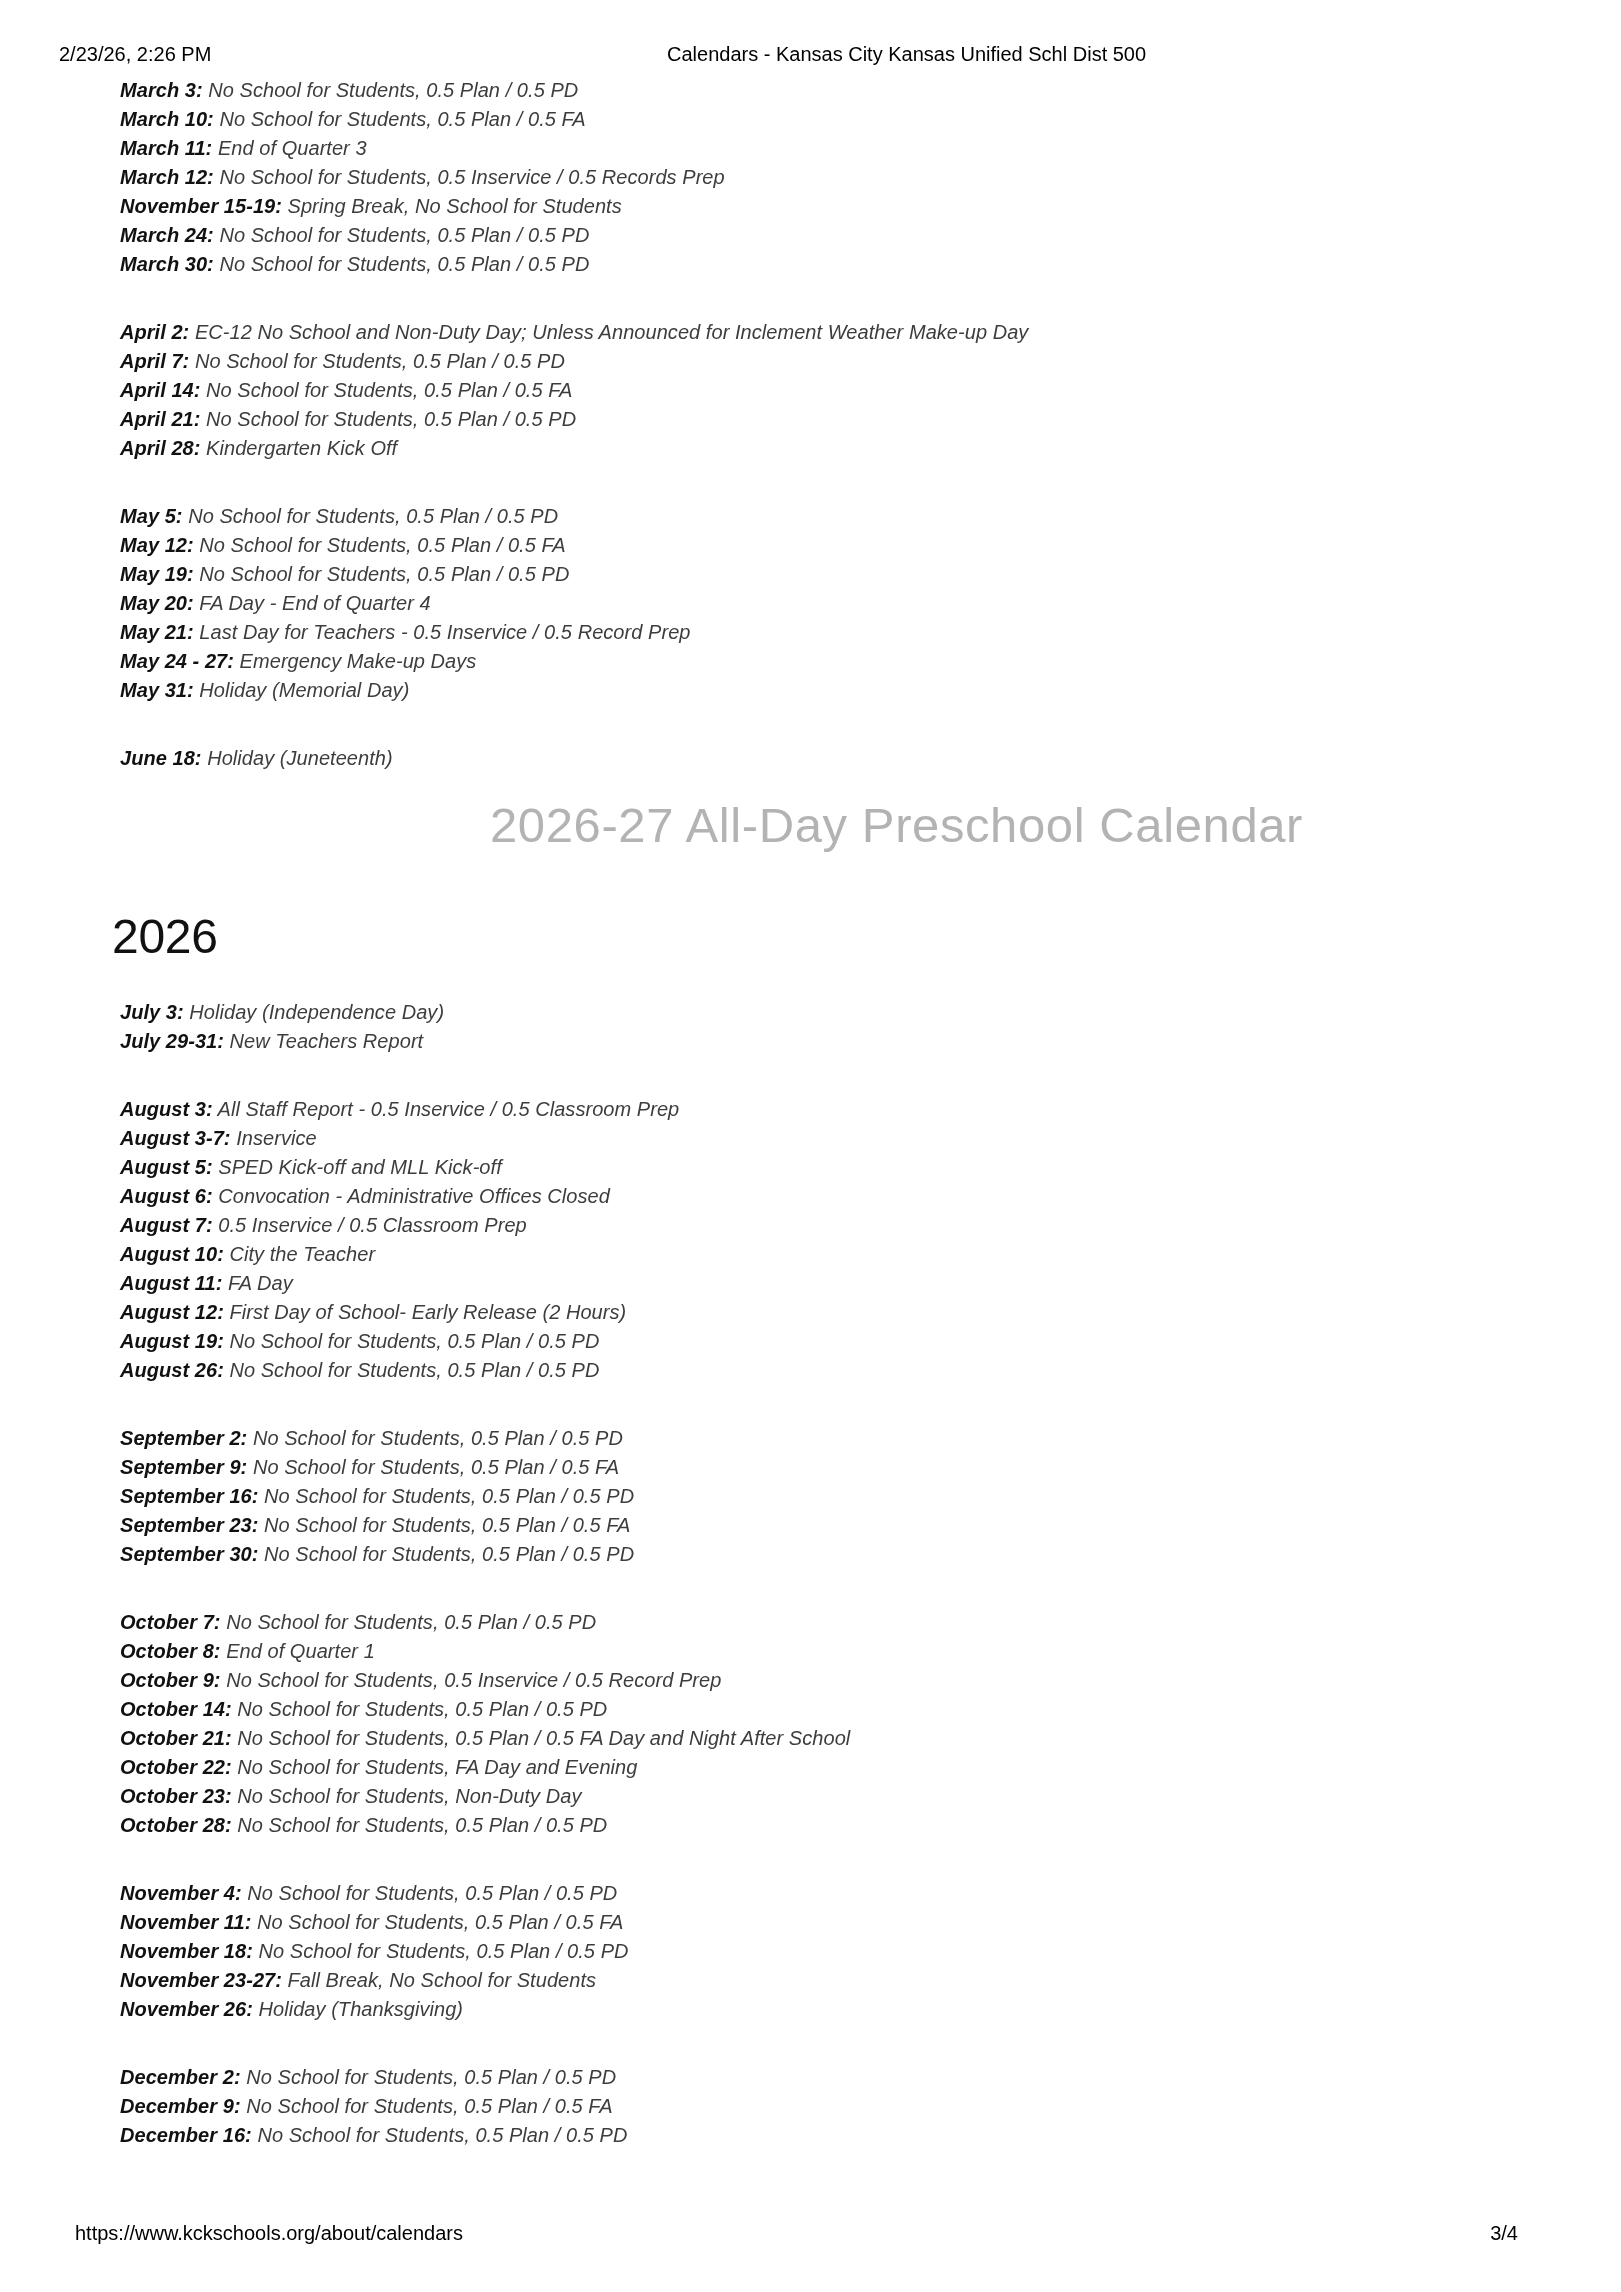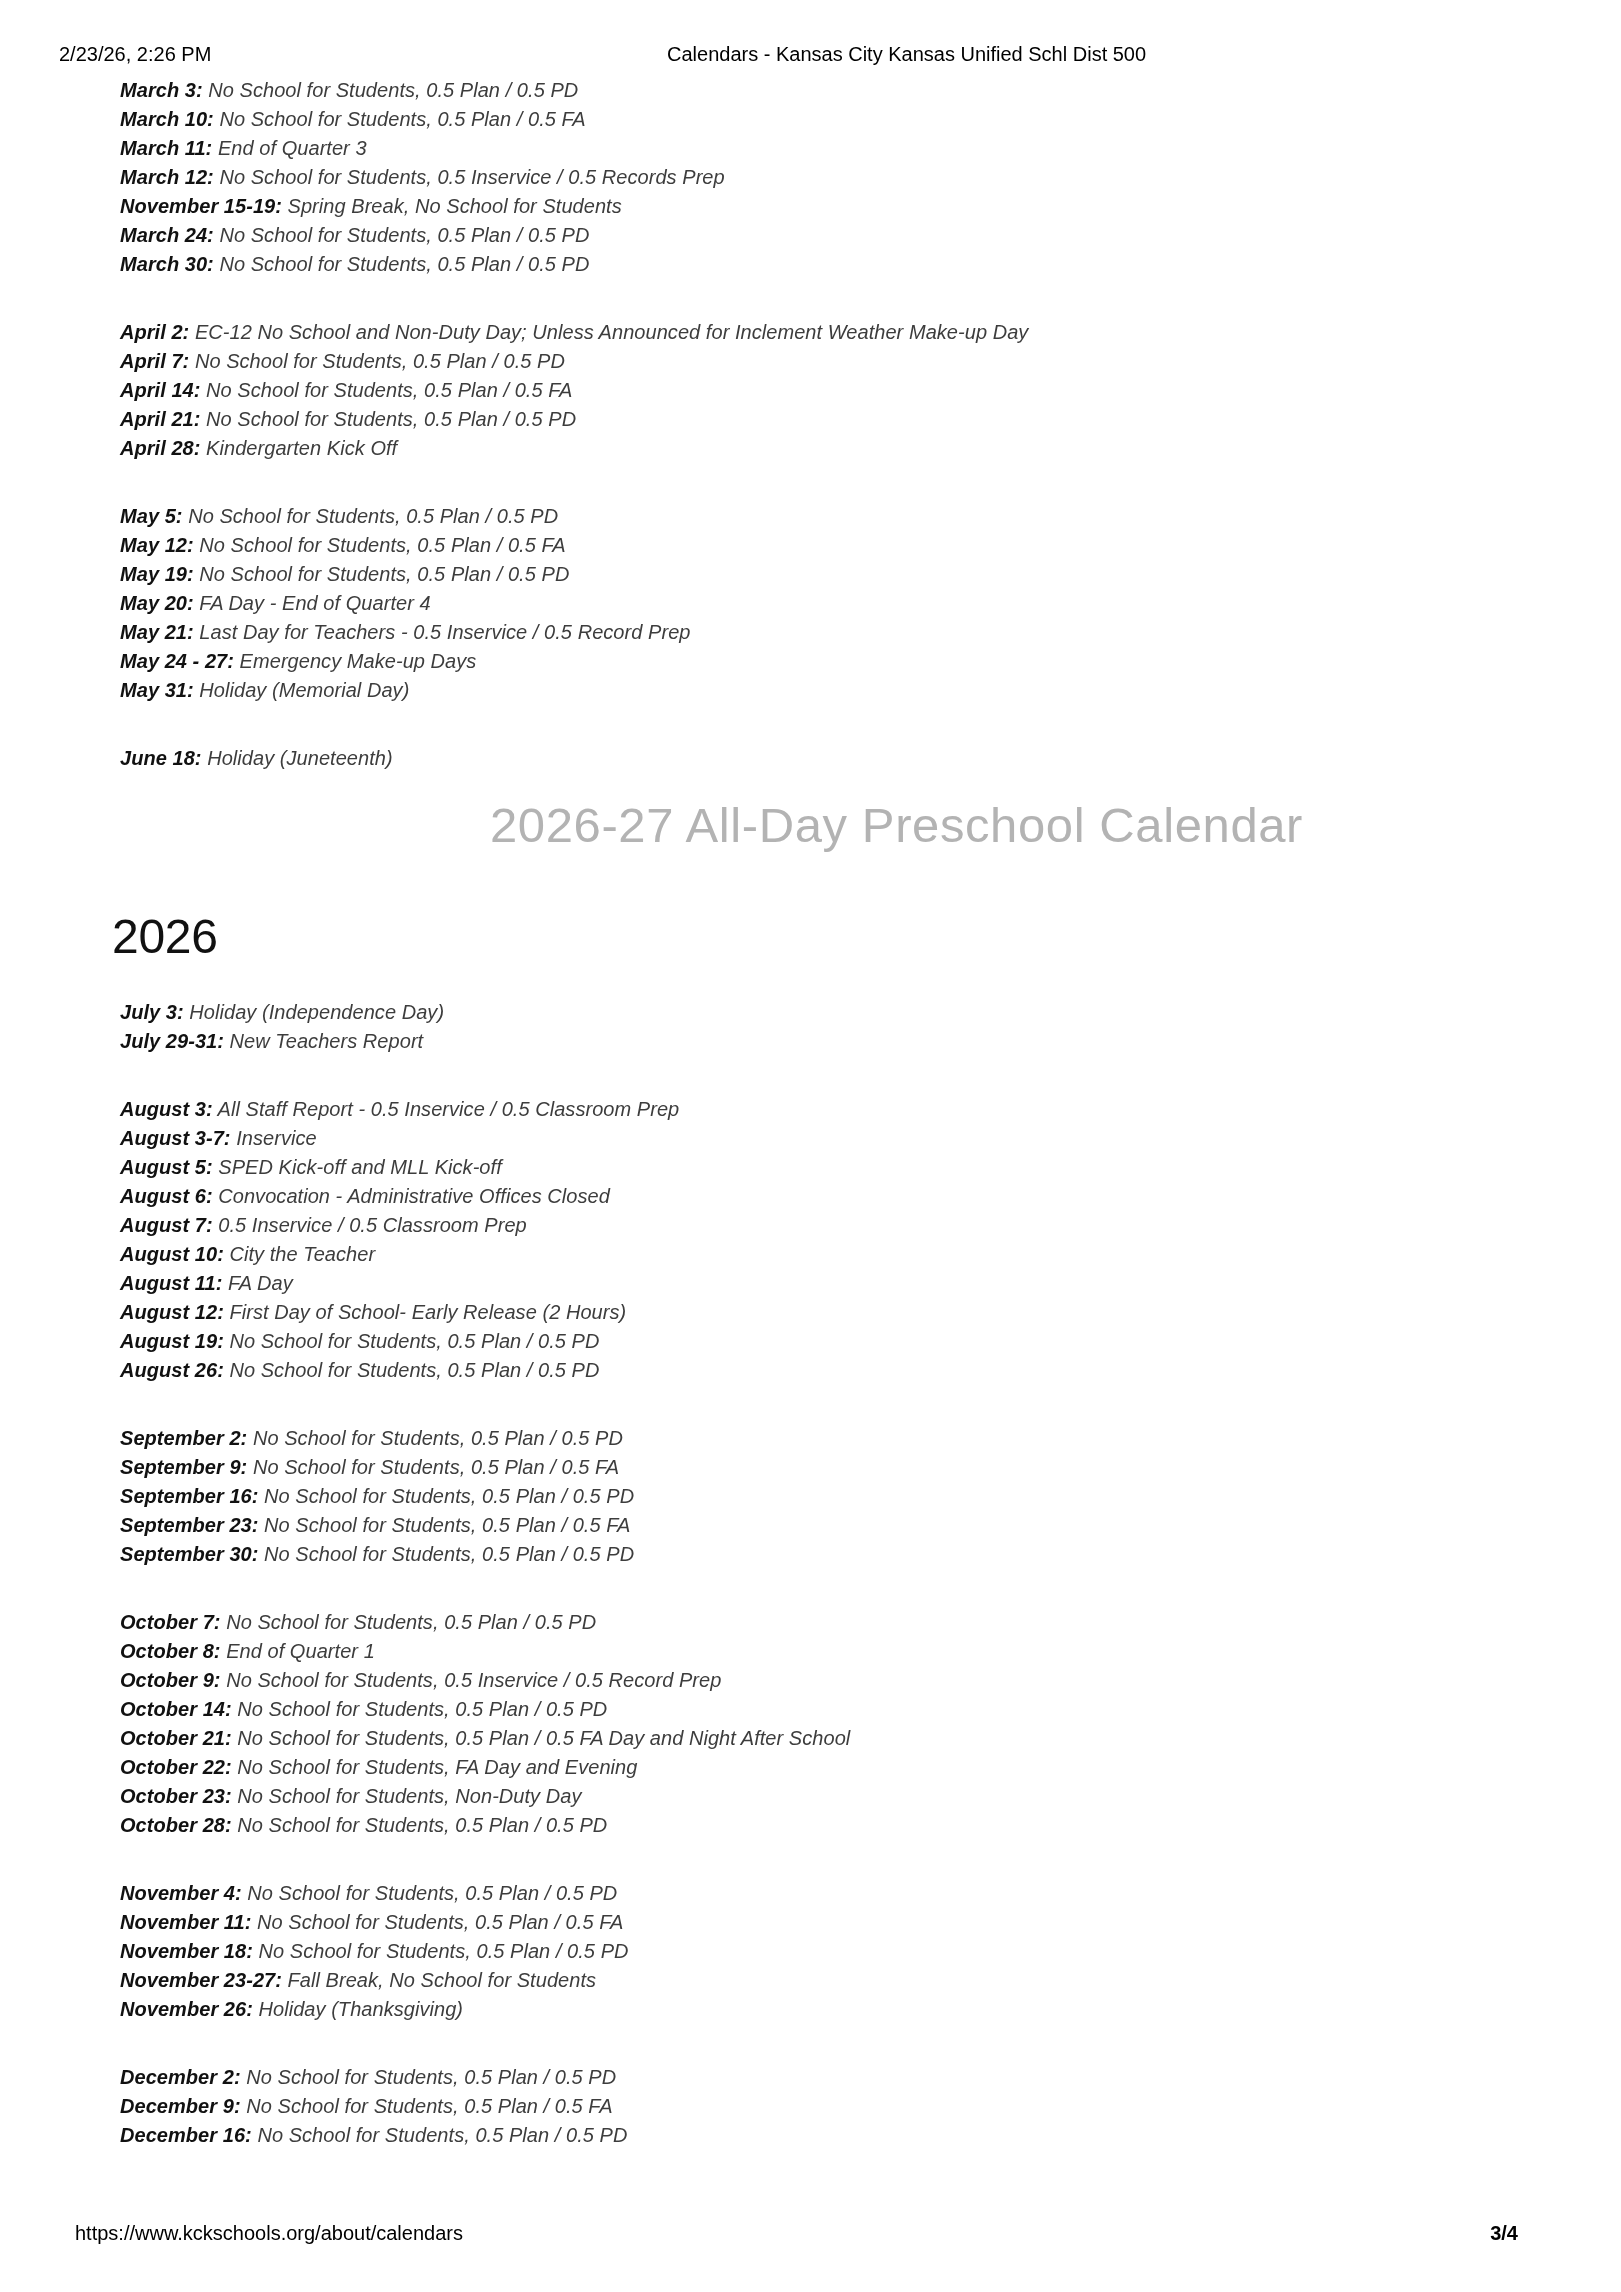--- a/index.html
+++ b/index.html
@@ -63,21 +63,20 @@
   .print-footer .pf-left {
     position: absolute;
     left: 59px;
     top: 0;
   }
   .print-footer .pf-right {
     position: absolute;
     right: 59px;
     top: 0;
     text-align: left;
-    font-weight: bold;
   }
 
   
   .content {
     position: absolute;
     top: 76px;
     left: 0;
     width: 1621px;
   }
 

